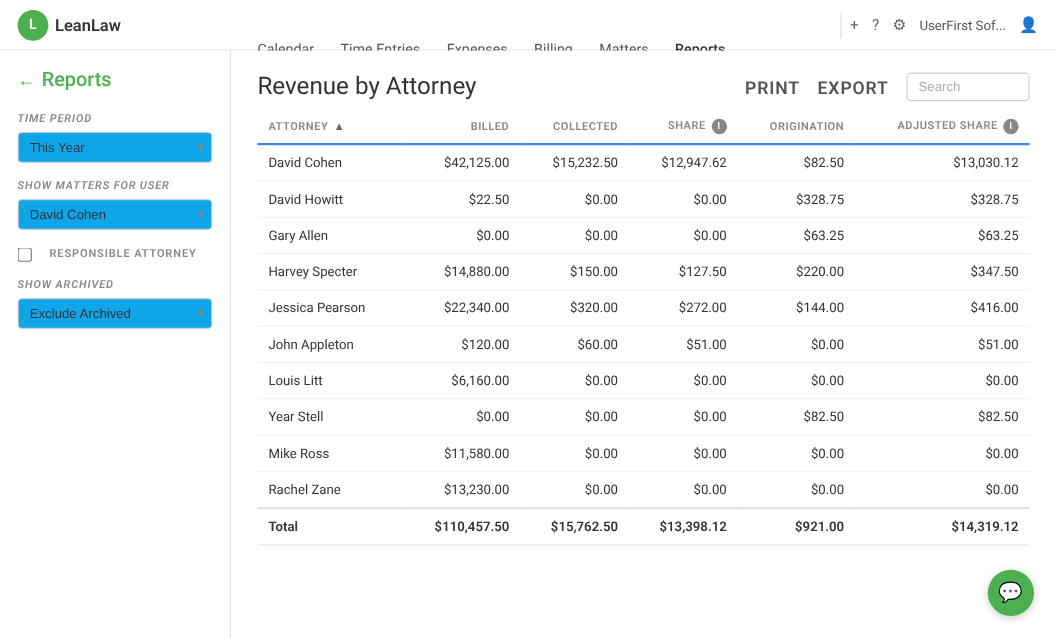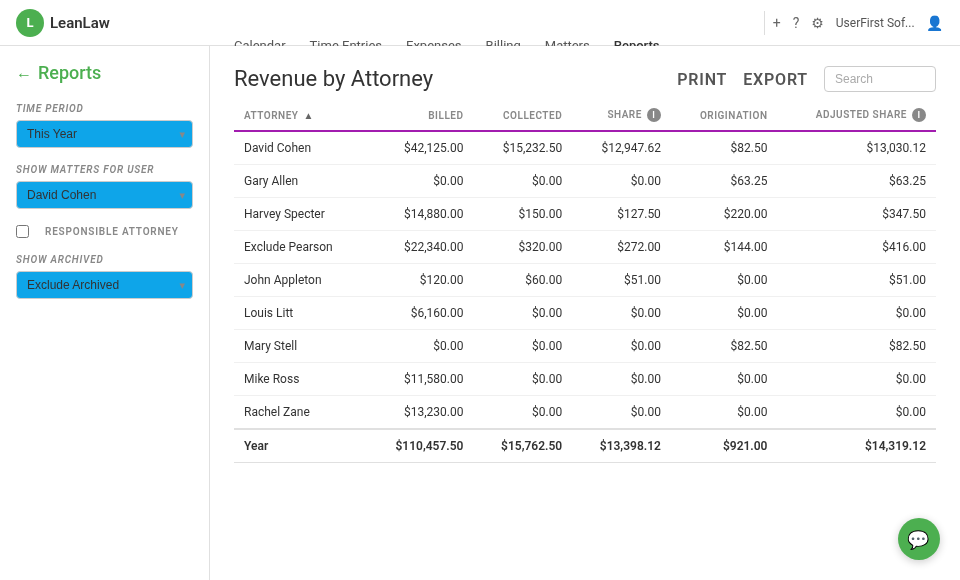--- a/index.html
+++ b/index.html
@@ -37,21 +37,21 @@
     .main-content { flex: 1; background: #fff; overflow-y: auto; padding: 20px 24px; }
     .report-header { display: flex; align-items: flex-start; margin-bottom: 8px; }
     .report-title { font-size: 22px; font-weight: 400; color: #333; flex: 1; }
     .report-actions { display: flex; align-items: center; gap: 16px; }
     .action-btn { font-size: 16px; font-weight: 600; color: #555; letter-spacing: 0.8px; cursor: pointer; text-transform: uppercase; }
     .search-input { border: 1px solid #ccc; border-radius: 4px; padding: 5px 10px; font-size: 12px; width: 112px; color: #333; outline: none; }
     .search-input::placeholder { color: #aaa; }
 
     
     table { width: 100%; border-collapse: collapse; font-size: 12px; }
-    thead tr { border-bottom: 2px solid #a21caf; }
+    thead tr { border-bottom: 2px solid #3b82f6; }
     thead th { padding: 8px 10px; text-align: right; font-size: 10px; font-weight: 600; color: #888; letter-spacing: 0.5px; text-transform: uppercase; }
     thead th:first-child { text-align: left; }
     tbody tr { border-bottom: 1px solid #f0f0f0; }
     tbody td { padding: 9px 10px; text-align: right; color: #333; }
     tbody td:first-child { text-align: left; }
     .total-row td { font-weight: 600; border-top: 2px solid #e0e0e0; border-bottom: 1px solid #e0e0e0; }
     .firm-share-row td { font-weight: 400; color: #333; }
     .info-icon { display: inline-block; width: 14px; height: 14px; background: #888; border-radius: 50%; color: white; font-size: 9px; text-align: center; line-height: 14px; cursor: pointer; margin-left: 2px; }
     .sort-arrow { margin-left: 2px; color: #666; }
 
@@ -169,37 +169,45 @@
       <tbody id="table-body">
       <tr>
       <td>David Cohen</td>
       <td>$42,125.00</td>
       <td>$15,232.50</td>
       <td>$12,947.62</td>
       <td>$82.50</td>
       <td>$13,030.12</td>
     </tr>
           <tr>
+      <td>David Howitt</td>
+      <td>$22.50</td>
+      <td>$0.00</td>
+      <td>$0.00</td>
+      <td>$328.75</td>
+      <td>$328.75</td>
+    </tr>
+          <tr>
       <td>Gary Allen</td>
       <td>$0.00</td>
       <td>$0.00</td>
       <td>$0.00</td>
       <td>$63.25</td>
       <td>$63.25</td>
     </tr>
           <tr>
       <td>Harvey Specter</td>
       <td>$14,880.00</td>
       <td>$150.00</td>
       <td>$127.50</td>
       <td>$220.00</td>
       <td>$347.50</td>
     </tr>
           <tr>
-      <td>Exclude Pearson</td>
+      <td>Jessica Pearson</td>
       <td>$22,340.00</td>
       <td>$320.00</td>
       <td>$272.00</td>
       <td>$144.00</td>
       <td>$416.00</td>
     </tr>
           <tr>
       <td>John Appleton</td>
       <td>$120.00</td>
       <td>$60.00</td>
@@ -209,21 +217,21 @@
     </tr>
           <tr>
       <td>Louis Litt</td>
       <td>$6,160.00</td>
       <td>$0.00</td>
       <td>$0.00</td>
       <td>$0.00</td>
       <td>$0.00</td>
     </tr>
           <tr>
-      <td>Mary Stell</td>
+      <td>Year Stell</td>
       <td>$0.00</td>
       <td>$0.00</td>
       <td>$0.00</td>
       <td>$82.50</td>
       <td>$82.50</td>
     </tr>
           <tr>
       <td>Mike Ross</td>
       <td>$11,580.00</td>
       <td>$0.00</td>
@@ -233,21 +241,21 @@
     </tr>
           <tr>
       <td>Rachel Zane</td>
       <td>$13,230.00</td>
       <td>$0.00</td>
       <td>$0.00</td>
       <td>$0.00</td>
       <td>$0.00</td>
     </tr>
           <tr class="total-row">
-    <td>Year</td>
+    <td>Total</td>
     <td>$110,457.50</td>
     <td>$15,762.50</td>
     <td>$13,398.12</td>
     <td>$921.00</td>
     <td>$14,319.12</td>
   </tr>
         </tbody>
     </table>
   </main>
 </div>

